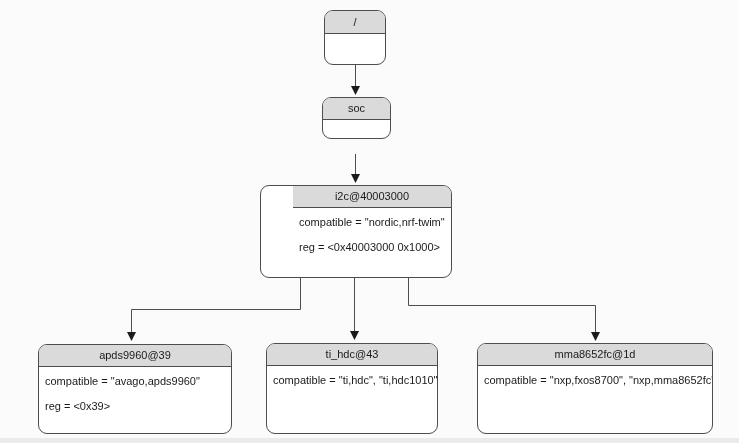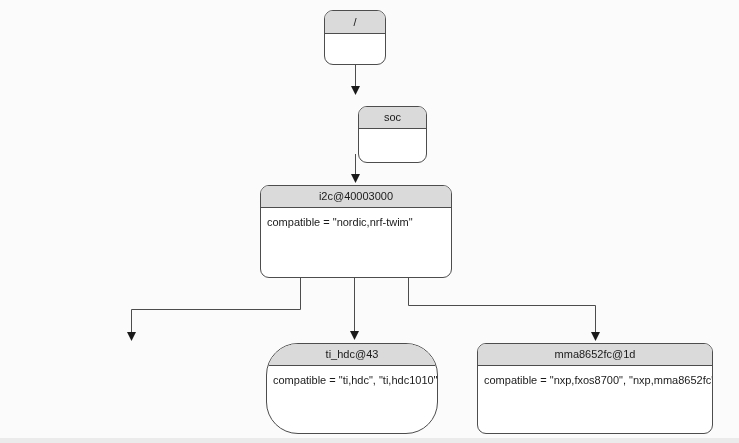--- a/index.html
+++ b/index.html
@@ -70,34 +70,42 @@
     <path d="M300.5,278 L300.5,309.5 L131.5,309.5 L131.5,340" fill="none" stroke="#4d4d4d" stroke-width="1" marker-end="url(#arrow)"></path>
     <path d="M354.5,278 L354.5,339" fill="none" stroke="#4d4d4d" stroke-width="1" marker-end="url(#arrow)"></path>
     <path d="M408.5,278 L408.5,305.5 L595.5,305.5 L595.5,340" fill="none" stroke="#4d4d4d" stroke-width="1" marker-end="url(#arrow)"></path>
   </svg>
 
   <div class="node node-root" style="left:324px; top:10px; width:62px; height:55px;">
     <div class="node-header">/</div>
     <div class="node-body"></div>
   </div>
 
-  <div class="node" style="left:322px; top:106px; width:69px; height:57px;margin-left:36px;">
+  <div class="node" style="left:322px; top:97px; width:69px; height:42px;">
     <div class="node-header">soc</div>
     <div class="node-body"></div>
   </div>
 
-  <div class="node" style="left:260px; top:185px; width:192px; height:93px;">
+  <div class="node" style="left:260px; top:185px; width:192px; height:93px;padding-left:32px;">
     <div class="node-header">i2c@40003000</div>
     <div class="node-body">
       <div class="prop">compatible = "nordic,nrf-twim"</div>
+      <div class="prop">reg = &lt;0x40003000 0x1000&gt;</div>
     </div>
   </div>
 
+  <div class="node" style="left:38px; top:344px; width:194px; height:90px;">
+    <div class="node-header">apds9960@39</div>
+    <div class="node-body">
+      <div class="prop">compatible = "avago,apds9960"</div>
+      <div class="prop">reg = &lt;0x39&gt;</div>
+    </div>
+  </div>
 
-  <div class="node" style="left:266px; top:343px; width:172px; height:91px;border-radius:32px;">
+  <div class="node" style="left:266px; top:343px; width:172px; height:91px;">
     <div class="node-header">ti_hdc@43</div>
     <div class="node-body">
       <div class="prop">compatible = "ti,hdc", "ti,hdc1010"</div>
     </div>
   </div>
 
   <div class="node" style="left:477px; top:343px; width:236px; height:91px;">
     <div class="node-header">mma8652fc@1d</div>
     <div class="node-body">
       <div class="prop">compatible = "nxp,fxos8700", "nxp,mma8652fc"</div>

